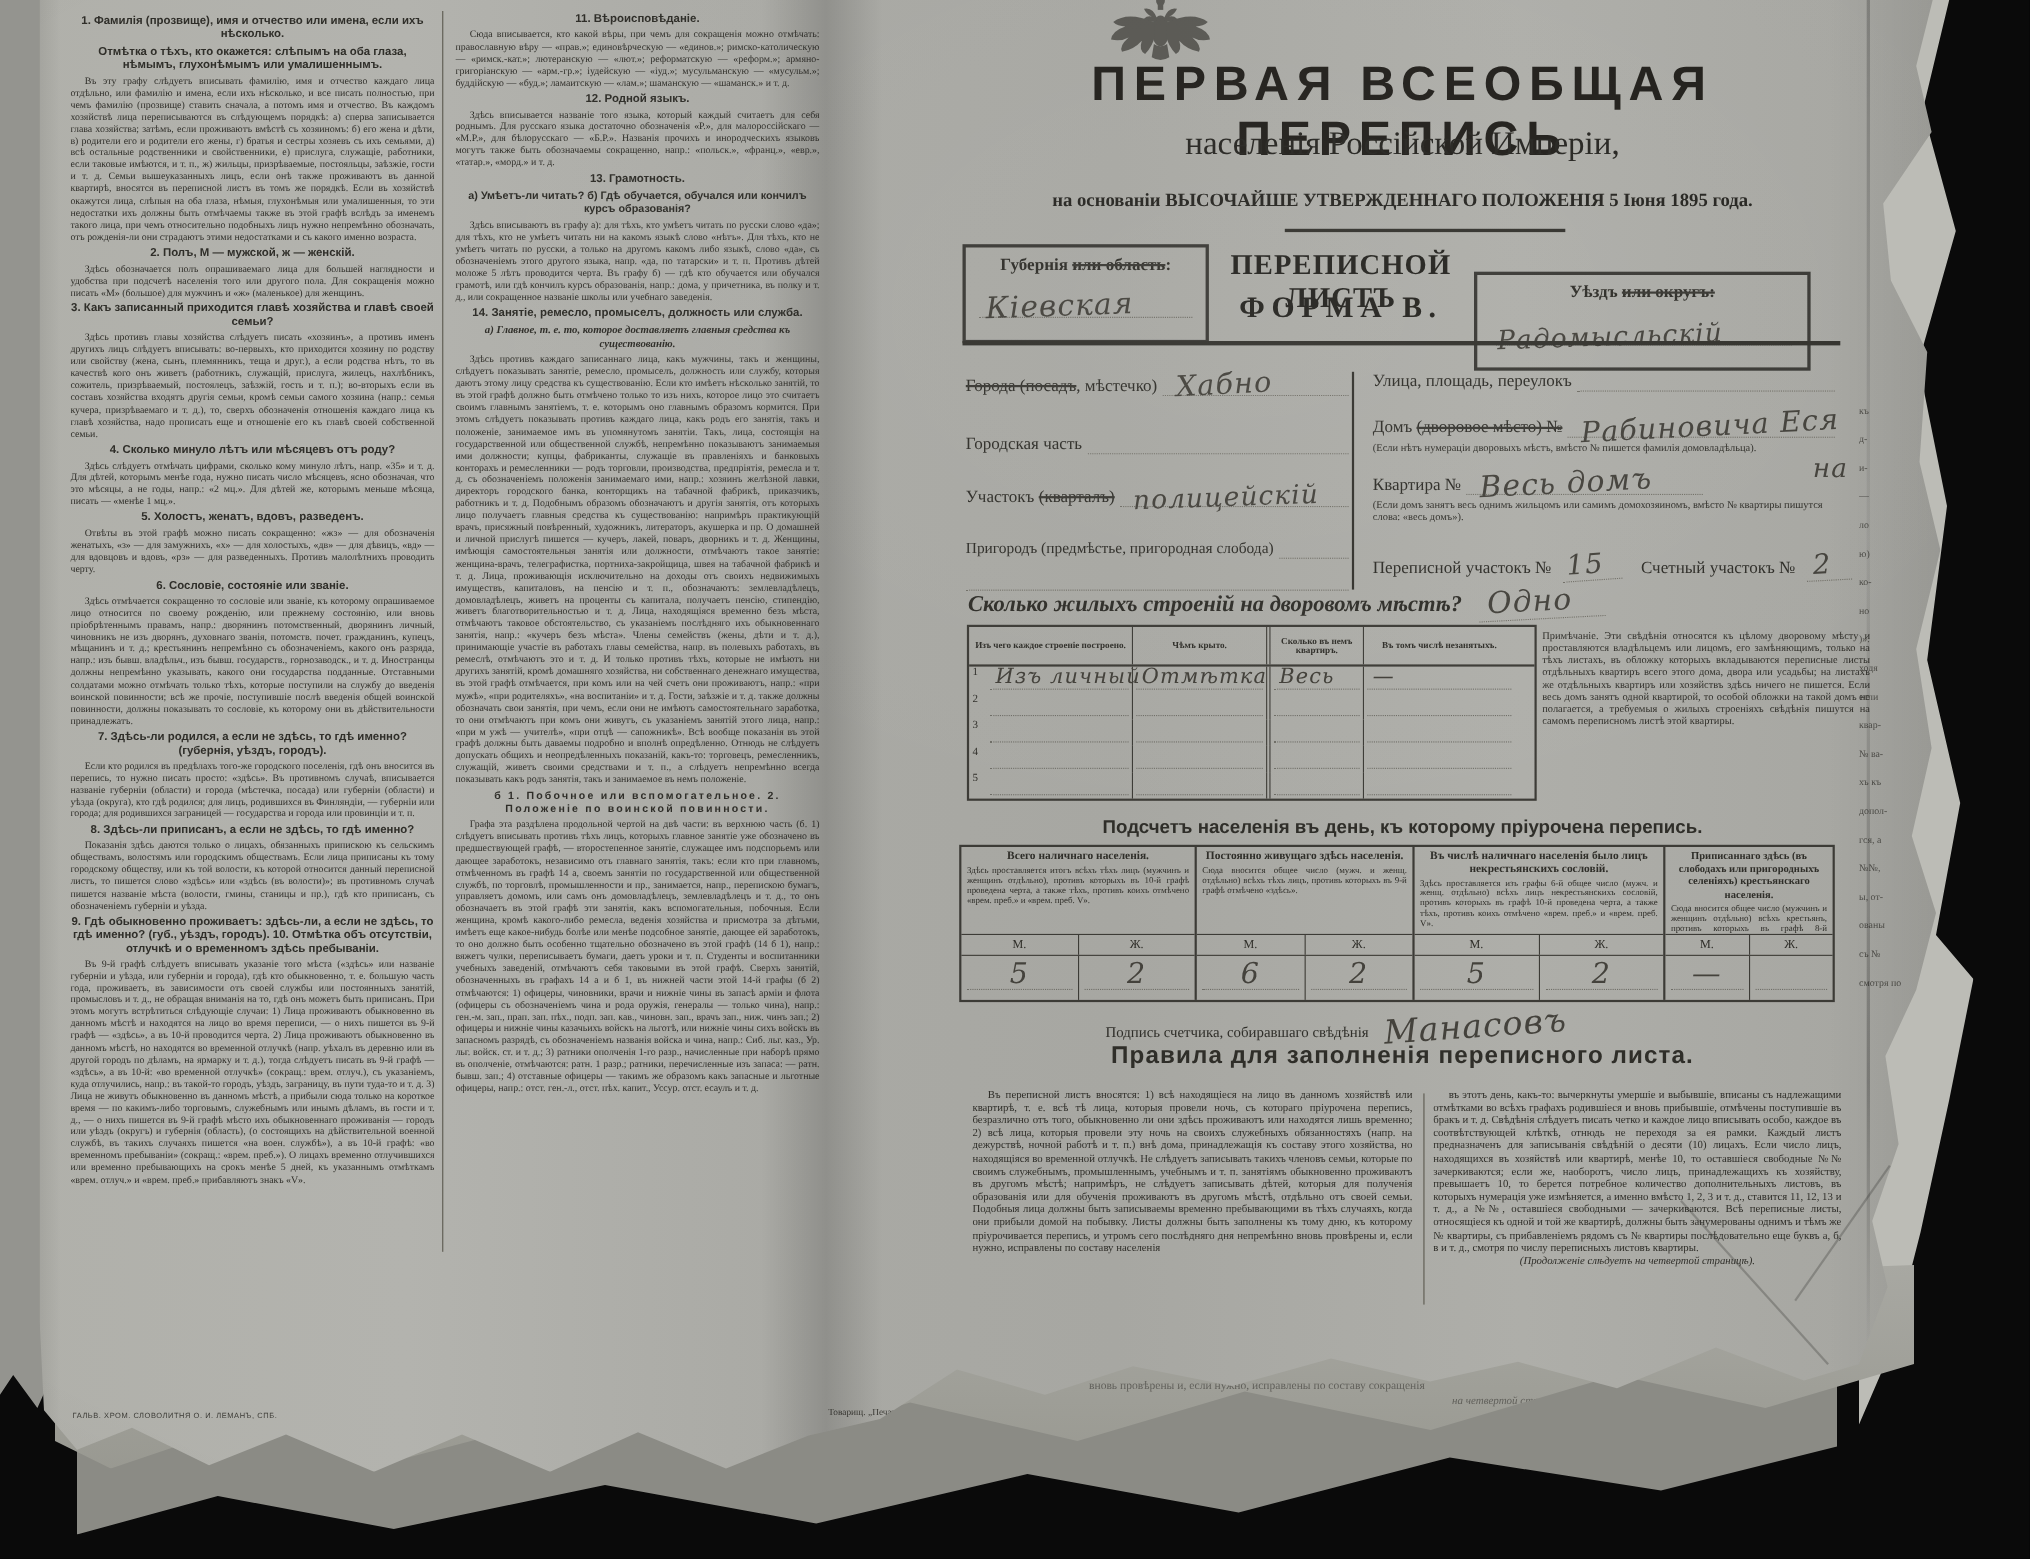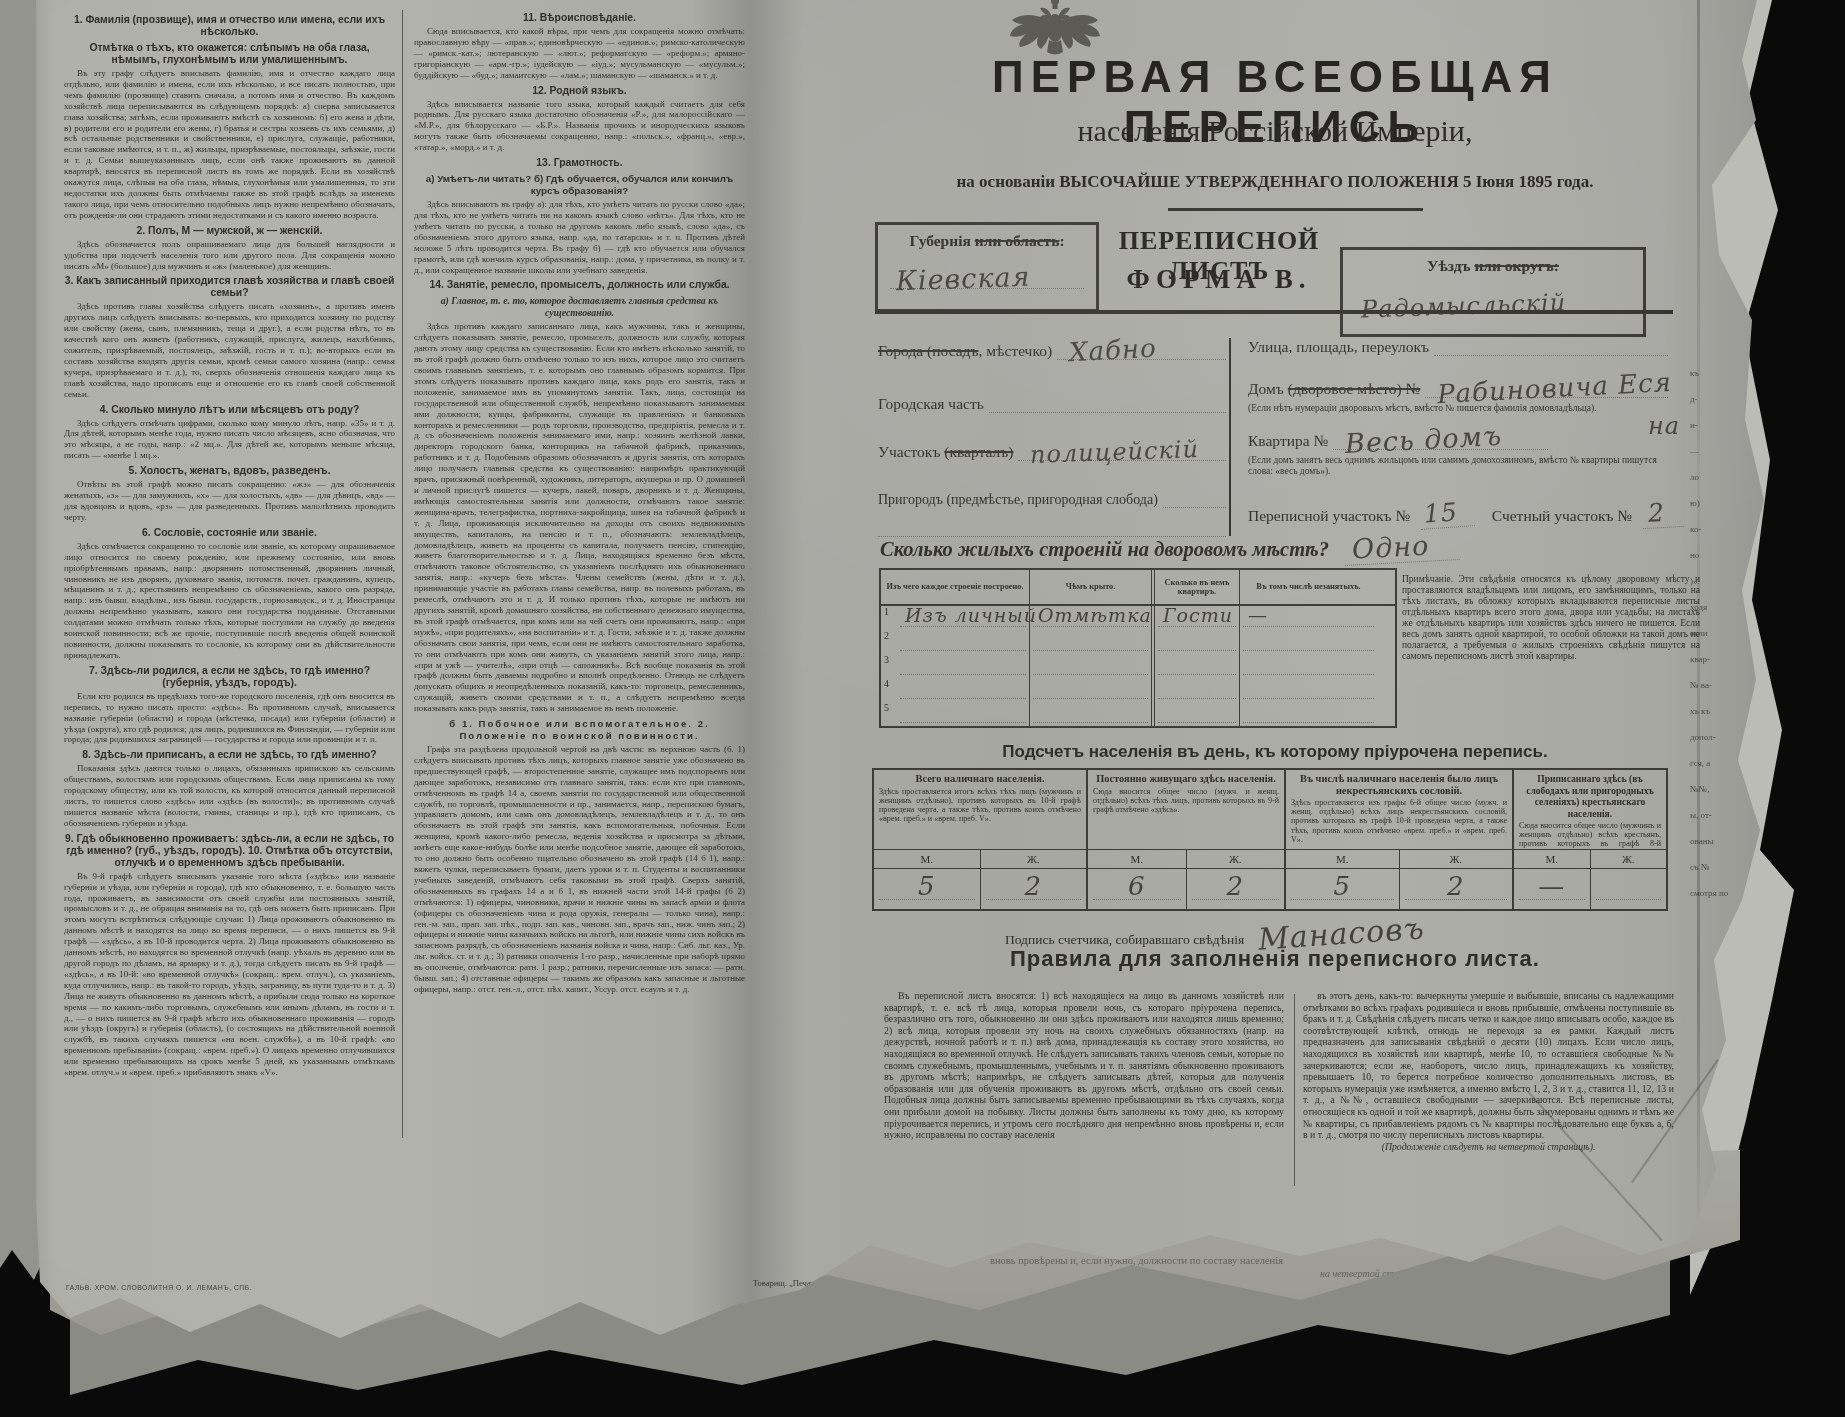--- a/index.html
+++ b/index.html
@@ -74,21 +74,21 @@
   .bleed{color:rgba(45,44,40,.55);}
 </style>
 </head>
 <body>
 
 <div class="canvas">
   <div class="abs under-left"></div>
   <div class="abs under-right"></div>
   <div class="abs stack2"></div>
   <div class="abs stack1">
-    <div class="abs bleed" style="left:940px;top:105px;font-size:10.5px;">вновь провѣрены и, если нужно, должности по составу населенія</div>
+    <div class="abs bleed" style="left:940px;top:105px;font-size:10.5px;">вновь провѣрены и, если нужно, исправлены по составу сокращенія</div>
     <div class="abs bleed" style="left:1270px;top:118px;font-size:10px;font-style:italic;">на четвертой страницѣ).</div>
   </div>
 
   <div class="abs sheet">
 
     <div class="abs instr" style="left:64px;top:10px;width:331px;height:1092px;">
       <div class="sh">1. Фамилія (прозвище), имя и отчество или имена, если ихъ нѣсколько.</div>
       <div class="sh">Отмѣтка о тѣхъ, кто окажется: слѣпымъ на оба глаза, нѣмымъ, глухонѣмымъ или умалишеннымъ.</div>
       <p>Въ эту графу слѣдуетъ вписывать фамилію, имя и отчество каждаго лица отдѣльно, или фамилію и имена, если ихъ нѣсколько, и все писать полностью, при чемъ фамилію (прозвище) ставить сначала, а потомъ имя и отчество. Въ каждомъ хозяйствѣ лица переписываются въ слѣдующемъ порядкѣ: а) сперва записывается глава хозяйства; затѣмъ, если проживаютъ вмѣстѣ съ хозяиномъ: б) его жена и дѣти, в) родители его и родители его жены, г) братья и сестры хозяевъ съ ихъ семьями, д) всѣ остальные родственники и свойственники, е) прислуга, служащіе, работники, если таковые имѣются, и т. п., ж) жильцы, призрѣваемые, постояльцы, заѣзжіе, гости и т. д. Семьи вышеуказанныхъ лицъ, если онѣ также проживаютъ въ данной квартирѣ, вносятся въ переписной листъ въ томъ же порядкѣ. Если въ хозяйствѣ окажутся лица, слѣпыя на оба глаза, нѣмыя, глухонѣмыя или умалишенныя, то эти недостатки ихъ должны быть отмѣчаемы также въ этой графѣ вслѣдъ за именемъ такого лица, при чемъ относительно подобныхъ лицъ нужно непремѣнно обозначать, отъ рожденія-ли они страдаютъ этими недостатками и съ какого именно возраста.</p>
       <div class="sh">2. Полъ, М — мужской, ж — женскій.</div>
@@ -238,21 +238,21 @@
       </div>
       <div class="bt-r">
         <div class="bnum">1</div>
         <div class="c-built bc">
             <span class="bhand hand">Изъ личный</span>
           </div>
         <div class="c-roof bc">
             <span class="bhand hand">Отмѣтка</span>
           </div>
         <div class="c-apts bc">
-            <span class="bhand hand">Гости</span>
+            <span class="bhand hand">Весь</span>
           </div>
         <div class="c-vac bc">
             <span class="bhand hand">—</span>
           </div>
       </div>
       <div class="bt-r">
         <div class="bnum">2</div>
         <div class="c-built bc"></div>
           <div class="c-roof bc"></div>
           <div class="c-apts bc"></div>

